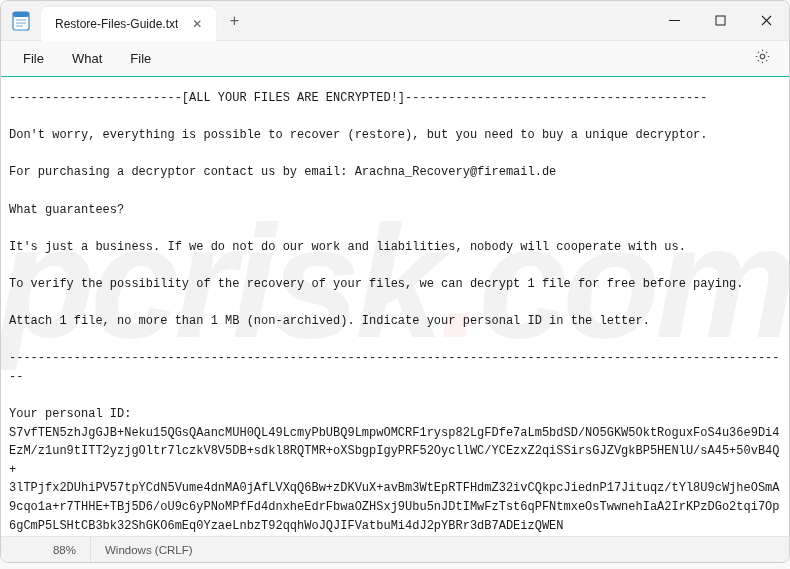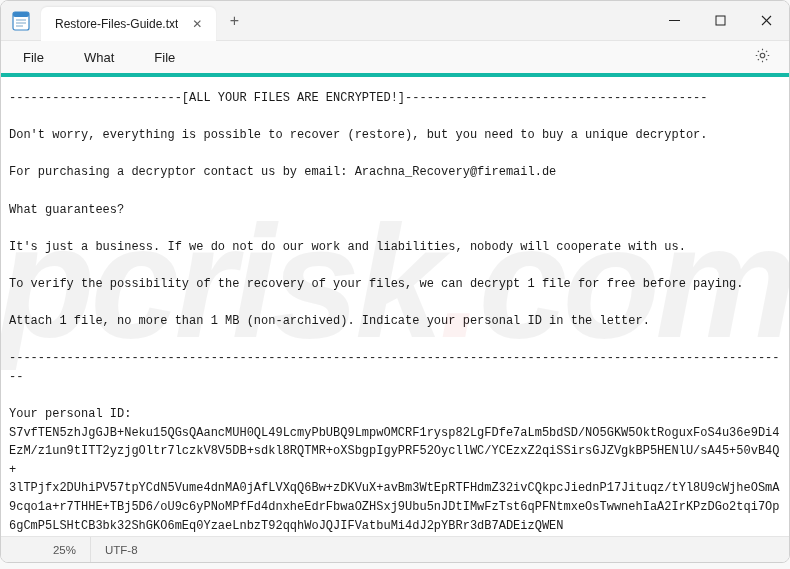--- a/index.html
+++ b/index.html
@@ -94,23 +94,23 @@
       align-items: center;
       justify-content: center;
       color: #303030;
       cursor: pointer;
     }
     .menubar {
       height: 36px;
       display: flex;
       align-items: center;
       padding: 0 10px;
-      gap: 16px;
+      gap: 4px;
       background: #f9f9f9;
-      border-bottom: 4px solid #14b8a6;
+      border-bottom: 1px solid #14b8a6;
     }
     .menu-item {
       padding: 5px 12px;
       font-size: 13px;
       color: #202020;
       border-radius: 4px;
       cursor: pointer;
     }
     .menu-spacer { flex: 1; }
     .settings-btn {
@@ -244,19 +244,19 @@
 
 Attach 1 file, no more than 1 MB (non-archived). Indicate your personal ID in the letter.
 
 -------------------------------------------------------------------------------------------------------------
 
 Your personal ID:
 S7vfTEN5zhJgGJB+Neku15QGsQAancMUH0QL49LcmyPbUBQ9LmpwOMCRF1rysp82LgFDfe7aLm5bdSD/NO5GKW5OktRoguxFoS4u36e9Di4EzM/z1un9tITT2yzjgOltr7lczkV8V5DB+sdkl8RQTMR+oXSbgpIgyPRF52OycllWC/YCEzxZ2qiSSirsGJZVgkBP5HENlU/sA45+50vB4Q+
 3lTPjfx2DUhiPV57tpYCdN5Vume4dnMA0jAfLVXqQ6Bw+zDKVuX+avBm3WtEpRTFHdmZ32ivCQkpcJiednP17Jituqz/tYl8U9cWjheOSmA9cqo1a+r7THHE+TBj5D6/oU9c6yPNoMPfFd4dnxheEdrFbwaOZHSxj9Ubu5nJDtIMwFzTst6qPFNtmxeOsTwwnehIaA2IrKPzDGo2tqi7Op6gCmP5LSHtCB3bk32ShGKO6mEq0YzaeLnbzT92qqhWoJQJIFVatbuMi4dJ2pYBRr3dB7ADEizQWEN</div>
 
   <div class="statusbar">
-    <div class="status-segment status-zoom">25%</div>
-    <div class="status-segment status-enc">UTF-8</div>
+    <div class="status-segment status-zoom">88%</div>
+    <div class="status-segment status-eol">Windows (CRLF)</div>
   </div>
 
   <div class="watermark">pcrisk<span class="dot">.</span>com</div>
 
 </div>
 
 </body></html>

